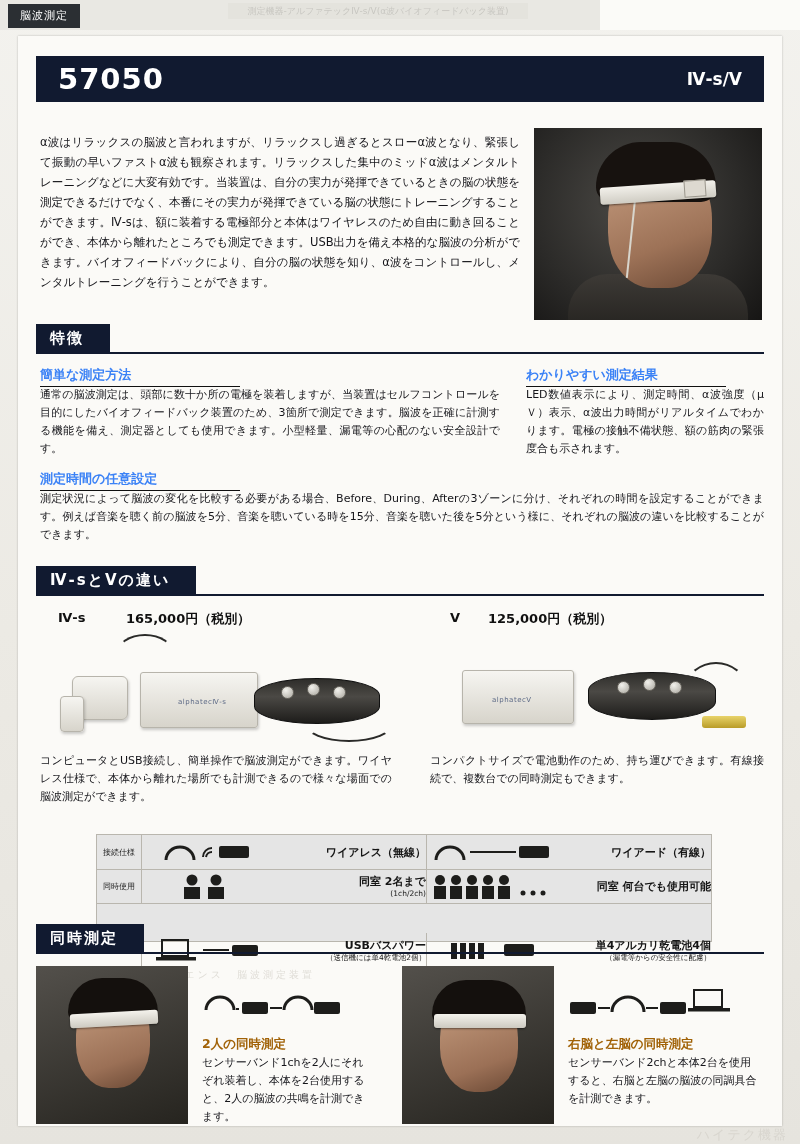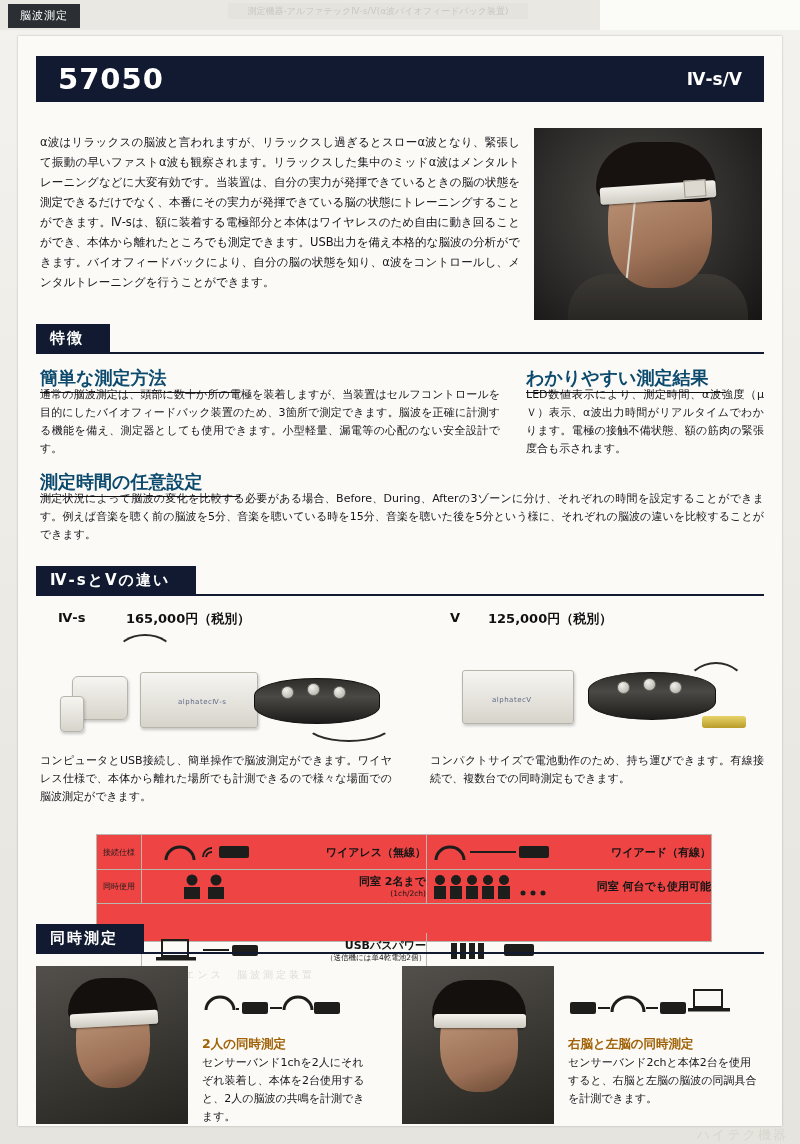--- a/index.html
+++ b/index.html
@@ -96,21 +96,21 @@
     position:absolute;
     background:#111a30;color:#fff;
     font-size:15px;font-weight:bold;
     padding:5px 26px 6px 14px;
     letter-spacing:2px;
   }
   .sec-rule{
     position:absolute;height:2px;background:#111a30;
   }
   .sub-h{
-    position:absolute;font-size:18px;font-weight:bold;color:#0c4a6e;
+    position:absolute;font-size:13px;font-weight:bold;color:#3b82f6;
   }
   .sub-h:after{
     content:"";position:absolute;left:0;bottom:-3px;width:100%;height:1px;background:#101010;
   }
   .body-t{
     position:absolute;font-size:11px;line-height:18px;text-align:justify;color:#15151a;
   }
   
   .price-lab{
     position:absolute;font-size:13px;font-weight:bold;color:#101010;
@@ -137,21 +137,21 @@
     background:radial-gradient(circle at 35% 30%,#f2f1ec,#a9a69e);
     border:1px solid #6d6a63;
   }
   .wire{
     position:absolute;border:1.5px solid #2a2a28;border-radius:50%;
     border-color:#2a2a28 transparent transparent transparent;
   }
   
   .cmp{
     position:absolute;left:78px;top:798px;width:614px;height:106px;
-    background:#ef4444;border:1px solid #b9b6ae;
+    background:#e5e5e5;border:1px solid #b9b6ae;
   }
   .cmp-row{
     position:absolute;left:0;width:614px;height:34px;border-bottom:1px solid #b9b6ae;
     display:flex;align-items:center;
   }
   .cmp-lab{
     width:44px;height:100%;border-right:1px solid #b9b6ae;
     display:flex;align-items:center;justify-content:center;
     font-size:8px;line-height:11px;text-align:center;color:#1d1d1d;
   }
@@ -352,20 +352,24 @@
           <svg width="52" height="26" viewBox="0 0 52 26">
             <g fill="#1d1d1b">
               <rect x="2" y="6" width="6" height="16"></rect>
                 <rect x="11" y="6" width="6" height="16"></rect>
               <rect x="20" y="6" width="6" height="16"></rect>
                 <rect x="29" y="6" width="6" height="16"></rect>
             </g>
           </svg>
           <div style="width:30px;height:12px;border-radius:2px;" class="icon-dark"></div>
         </div>
+        <div class="cmp-tx">
+          <span>単4アルカリ乾電池4個</span>
+          <small>（漏電等からの安全性に配慮）</small>
+        </div>
       </div>
     </div>
 
     <div class="ghost-bot">株式会社　テクノ・サイエンス　脳波測定装置</div>
 
     <div class="sec" style="left:18px;top:888px;">同時測定</div>
     <div class="sec-rule" style="left:18px;top:916px;width:728px;"></div>
 
     <div class="simul-photo" style="left:18px;top:930px;width:152px;height:158px;">
       <div class="sp-face" style="left:40px;top:24px;width:74px;height:98px;"></div>

